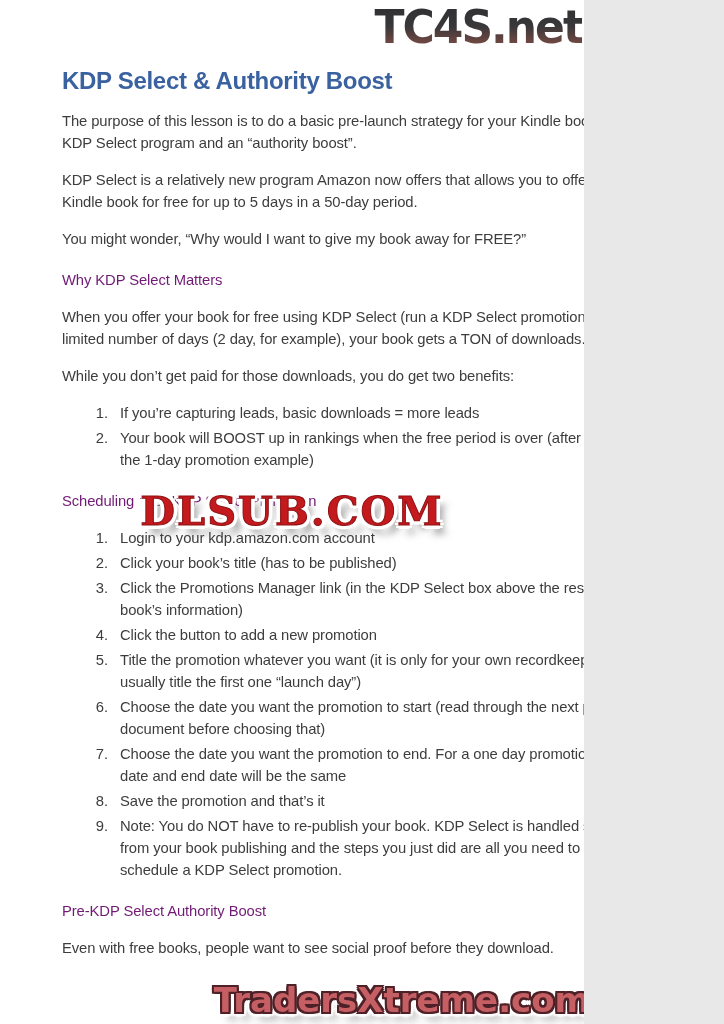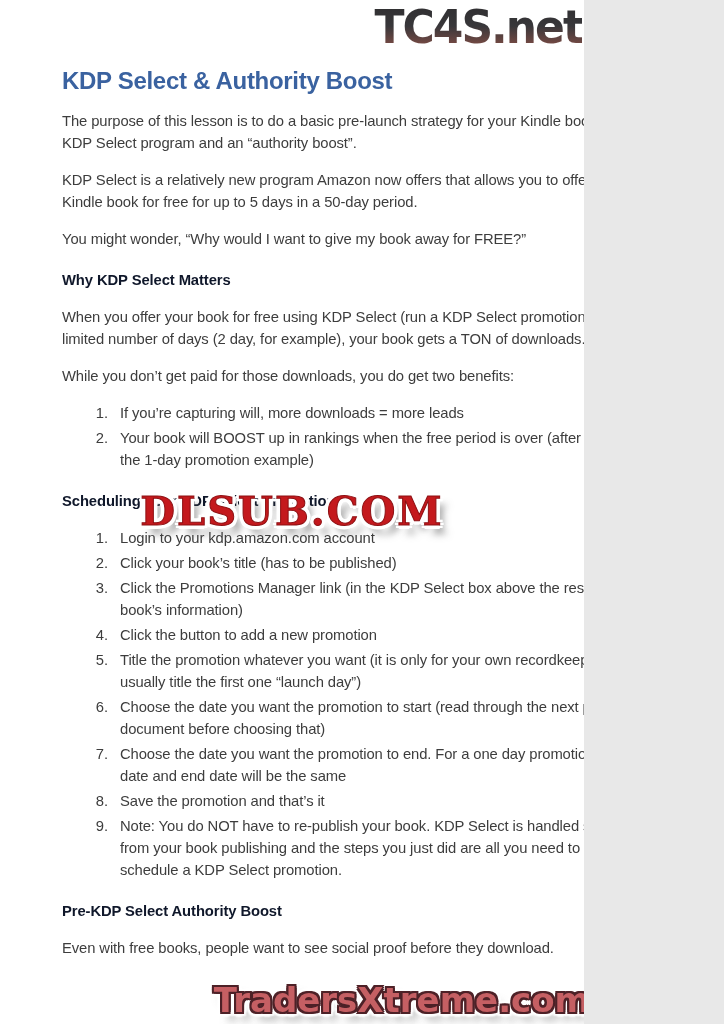--- a/index.html
+++ b/index.html
@@ -51,22 +51,22 @@
   .doc-title {
     font-size:24px;
     line-height:30px;
     font-weight:bold;
     color:#3a62a0;
     margin:0 0 14px 0;
     letter-spacing:-0.3px;
   }
   .para { margin:0 0 15px 0; }
   .sec-heading {
-    font-weight:bold;
-    color:#0f172a;
+    font-weight:normal;
+    color:#701a75;
     margin:19px 0 15px 0;
   }
   ol.doc-list {
     margin:0 0 15px 0;
     padding:0 0 0 50px;
   }
   ol.doc-list li {
     margin:0 0 3px 0;
     padding-left:8px;
   }
@@ -129,21 +129,21 @@
     <p class="para">The purpose of this lesson is to do a basic pre-launch strategy for your Kindle book using the KDP Select program and an “authority boost”.</p>
     <p class="para">KDP Select is a relatively new program Amazon now offers that allows you to offer your Kindle book for free for up to 5 days in a 50-day period.</p>
     <p class="para">You might wonder, “Why would I want to give my book away for FREE?”</p>
 
     <p class="sec-heading">Why KDP Select Matters</p>
 
     <p class="para">When you offer your book for free using KDP Select (run a KDP Select promotion) for a limited number of days (2 day, for example), your book gets a TON of downloads.</p>
     <p class="para">While you don’t get paid for those downloads, you do get two benefits:</p>
 
     <ol class="doc-list">
-      <li>If you’re capturing will, more downloads = more leads</li>
+      <li>If you’re capturing leads, basic downloads = more leads</li>
       <li>Your book will BOOST up in rankings when the free period is over (after 9 day using the 1-day promotion example)</li>
     </ol>
 
 
     <p class="sec-heading">Scheduling Your KDP Select Promotion</p>
 
     <ol class="doc-list">
       <li>Login to your kdp.amazon.com account</li>
       <li>Click your book’s title (has to be published)</li>
       <li>Click the Promotions Manager link (in the KDP Select box above the rest of your book’s information)</li>

